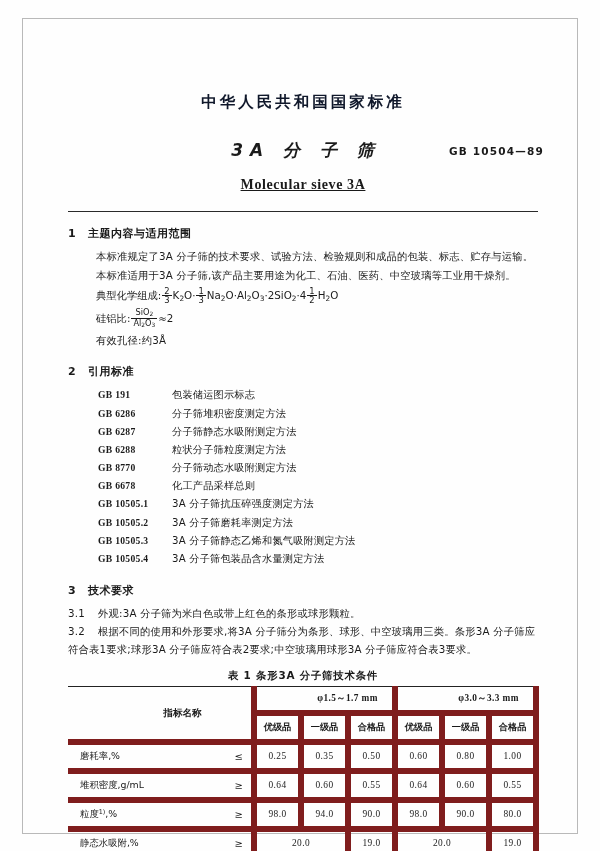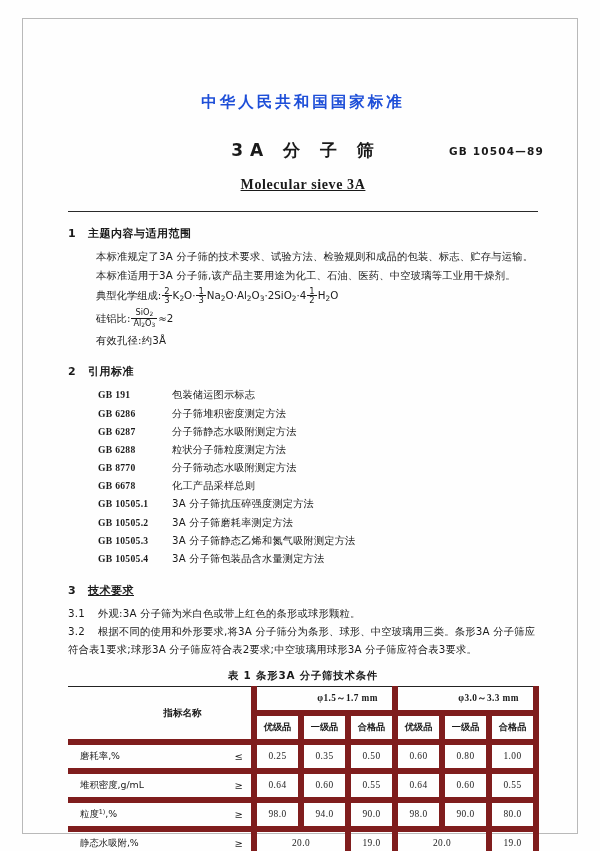--- a/index.html
+++ b/index.html
@@ -36,34 +36,35 @@
   }
 
   
   .masthead {
     text-align: center;
     font-family: "DejaVu Sans", "Liberation Sans", sans-serif;
     font-weight: bold;
     font-size: 15.5px;
     letter-spacing: 3px;
     margin: 0 0 26px 0;
-    color: #1d4ed8;
+    color: #0f172a;
   }
   .title-row {
     position: relative;
     height: 30px;
     margin-bottom: 2px;
   }
   .doc-title {
     text-align: center;
     font-family: "DejaVu Sans", "Liberation Sans", sans-serif;
     font-weight: bold;
     font-size: 17px;
     letter-spacing: 7px;
     padding-left: 6px;
+    font-style: italic;
   }
   .std-no {
     position: absolute;
     right: -6px;
     top: 6px;
     font-family: "DejaVu Sans", "Liberation Sans", sans-serif;
     font-weight: bold;
     font-size: 10.5px;
     letter-spacing: 1.2px;
     white-space: nowrap;
@@ -285,21 +286,21 @@
       <div class="ref-item"><span class="ref-code">GB 6287</span><span>分子筛静态水吸附测定方法</span></div>
       <div class="ref-item"><span class="ref-code">GB 6288</span><span>粒状分子筛粒度测定方法</span></div>
       <div class="ref-item"><span class="ref-code">GB 8770</span><span>分子筛动态水吸附测定方法</span></div>
       <div class="ref-item"><span class="ref-code">GB 6678</span><span>化工产品采样总则</span></div>
       <div class="ref-item"><span class="ref-code">GB 10505.1</span><span>3A 分子筛抗压碎强度测定方法</span></div>
       <div class="ref-item"><span class="ref-code">GB 10505.2</span><span>3A 分子筛磨耗率测定方法</span></div>
       <div class="ref-item"><span class="ref-code">GB 10505.3</span><span>3A 分子筛静态乙烯和氮气吸附测定方法</span></div>
       <div class="ref-item"><span class="ref-code">GB 10505.4</span><span>3A 分子筛包装品含水量测定方法</span></div>
     </div>
 
-    <div class="sec-head" style="margin-top:15px;text-decoration:underline;">
+    <div class="sec-head" style="margin-top:15px;">
       <span class="num">3</span><span>技术要求</span>
     </div>
 
     <p class="numbered" style="margin-top:5px;">
       <span class="lbl">3.1</span><span>外观:3A 分子筛为米白色或带上红色的条形或球形颗粒。</span>
     </p>
     <p class="numbered" style="text-indent:0;">
       <span class="lbl">3.2</span><span>根据不同的使用和外形要求,将3A 分子筛分为条形、球形、中空玻璃用三类。条形3A 分子筛应符合表1要求;球形3A 分子筛应符合表2要求;中空玻璃用球形3A 分子筛应符合表3要求。</span>
     </p>
 

